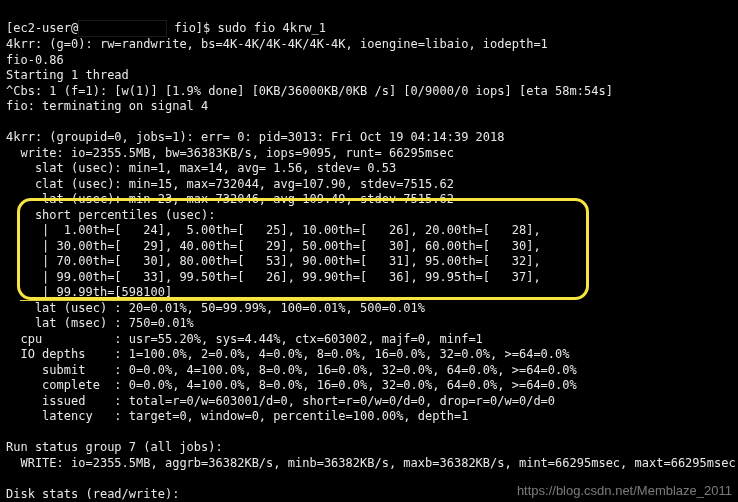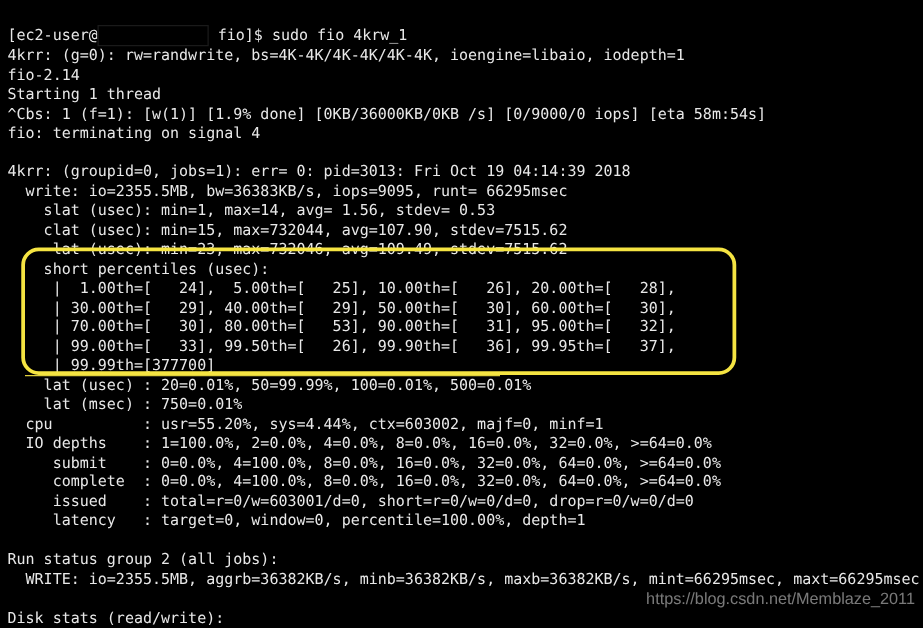--- a/index.html
+++ b/index.html
@@ -27,64 +27,64 @@
   }
   .redact {
     display: inline-block;
     background: #000;
     color: #000;
     border: 1px solid #1a1a1a;
   }
   .watermark {
     position: absolute;
     right: 6px;
-    bottom: 16px;
+    bottom: 4px;
     color: rgba(220,220,220,0.55);
     font-family: Arial, sans-serif;
     font-size: 13px;
   }
   .strike {
     position: absolute;
     height: 0;
     border-top: 1px solid rgba(245,228,66,0.9);
     pointer-events: none;
   }
 </style>
 </head>
 <body>
 
 <div class="term">
 <span><span>[ec2-user@</span><span class="redact">            </span><span> fio]$ </span><span>sudo fio 4krw_1</span></span>
 <span>4krr: (g=0): rw=randwrite, bs=4K-4K/4K-4K/4K-4K, ioengine=libaio, iodepth=1</span>
-<span>fio-2.14</span>
+<span>fio-0.86</span>
 <span>Starting 1 thread</span>
 <span>^Cbs: 1 (f=1): [w(1)] [1.9% done] [0KB/36000KB/0KB /s] [0/9000/0 iops] [eta 58m:54s]</span>
 <span>fio: terminating on signal 4</span>
 
 <span>4krr: (groupid=0, jobs=1): err= 0: pid=3013: Fri Oct 19 04:14:39 2018</span>
 <span>  write: io=2355.5MB, bw=36383KB/s, iops=9095, runt= 66295msec</span>
 <span>    slat (usec): min=1, max=14, avg= 1.56, stdev= 0.53</span>
 <span>    clat (usec): min=15, max=732044, avg=107.90, stdev=7515.62</span>
 <span>     lat (usec): min=23, max=732046, avg=109.49, stdev=7515.62</span>
 <span>    short percentiles (usec):</span>
 <span>     |  1.00th=[   24],  5.00th=[   25], 10.00th=[   26], 20.00th=[   28],</span>
 <span>     | 30.00th=[   29], 40.00th=[   29], 50.00th=[   30], 60.00th=[   30],</span>
 <span>     | 70.00th=[   30], 80.00th=[   53], 90.00th=[   31], 95.00th=[   32],</span>
 <span>     | 99.00th=[   33], 99.50th=[   26], 99.90th=[   36], 99.95th=[   37],</span>
-<span>     | 99.99th=[377700]</span>
+<span>     | 99.99th=[598100]</span>
 <span>    lat (usec) : 20=0.01%, 50=99.99%, 100=0.01%, 500=0.01%</span>
 <span>    lat (msec) : 750=0.01%</span>
 <span>  cpu          : usr=55.20%, sys=4.44%, ctx=603002, majf=0, minf=1</span>
 <span>  IO depths    : 1=100.0%, 2=0.0%, 4=0.0%, 8=0.0%, 16=0.0%, 32=0.0%, &gt;=64=0.0%</span>
 <span>     submit    : 0=0.0%, 4=100.0%, 8=0.0%, 16=0.0%, 32=0.0%, 64=0.0%, &gt;=64=0.0%</span>
 <span>     complete  : 0=0.0%, 4=100.0%, 8=0.0%, 16=0.0%, 32=0.0%, 64=0.0%, &gt;=64=0.0%</span>
 <span>     issued    : total=r=0/w=603001/d=0, short=r=0/w=0/d=0, drop=r=0/w=0/d=0</span>
 <span>     latency   : target=0, window=0, percentile=100.00%, depth=1</span>
 
-<span>Run status group 2 (all jobs):</span>
+<span>Run status group 7 (all jobs):</span>
 <span>  WRITE: io=2355.5MB, aggrb=36382KB/s, minb=36382KB/s, maxb=36382KB/s, mint=66295msec, maxt=66295msec</span>
 
 <span>Disk stats (read/write):</span>
 
 
 </div>
 
 <div class="hl-box" style="left:17px; top:198px; width:566px; height:96px;"></div>
 <div class="strike" style="left:20px; top:300px; width:380px;"></div>
 

